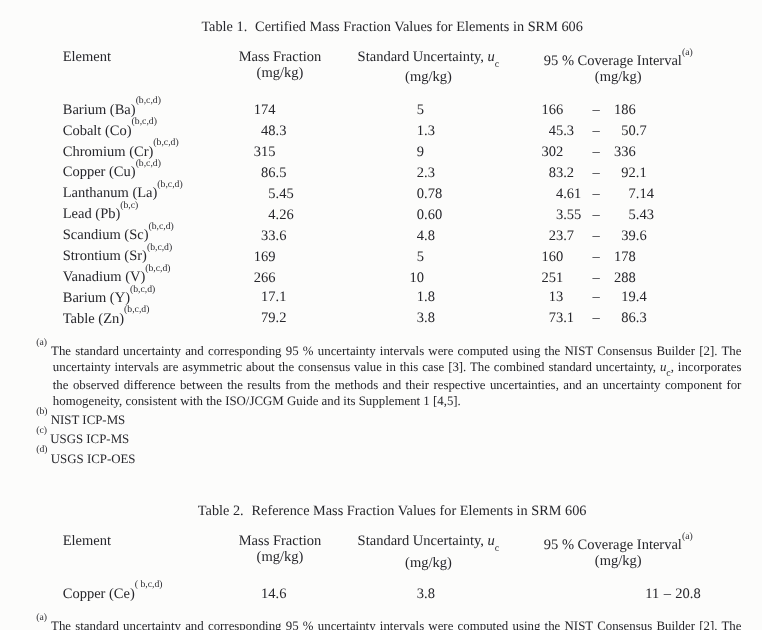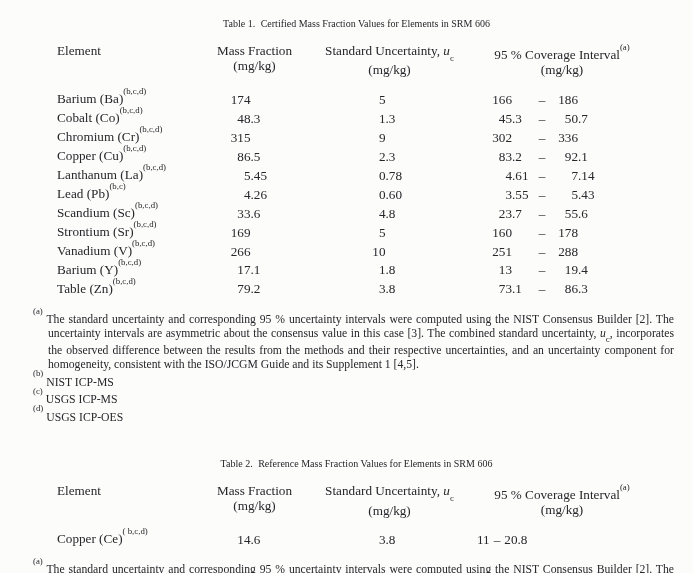--- a/index.html
+++ b/index.html
@@ -8,21 +8,21 @@
     width:693px;height:573px;
     background:#fcfcfb;
     color:#26262b;
     font-family:"Liberation Serif", "DejaVu Serif", serif;
     box-sizing:border-box;
     padding-top:16px;
     overflow:hidden;
   }
   .table-title{
     text-align:center;
-    font-size:10px;
+    font-size:13px;
     line-height:15px;
     margin-bottom:13px;
     white-space:nowrap;
     margin-left:20px;
   }
   .title-text{margin-left:0.55em;}
   table.data-table{
     border-collapse:collapse;
     table-layout:fixed;
     margin-left:57px;
@@ -45,21 +45,21 @@
   td{
     padding:0;
     height:14.6px;
     line-height:14.6px;
     vertical-align:baseline;
   }
   .cell-el{text-align:left;white-space:nowrap;}
   .cell-mf{text-align:center;padding-right:14px;}
   .cell-su{text-align:center;padding-right:14px;}
   .cell-ci{text-align:center;padding-right:40px;white-space:nowrap;}
-  .cell-ci-inline{text-align:left;padding-right:10px;white-space:nowrap;}
+  .cell-ci-inline{text-align:right;padding-right:10px;white-space:nowrap;}
   .el-sup, .hdr-sup, .fn-marker{
     font-size:8.8px;
     position:relative;
     top:-4.5px;
   }
   .uc{font-style:italic;}
   .uc sub{font-size:9px;font-style:normal;position:relative;top:2px;}
   .num{display:inline-block;white-space:nowrap;}
   .num .ip{display:inline-block;width:24px;text-align:right;}
   .num .dp{display:inline-block;width:18px;text-align:left;}
@@ -150,21 +150,21 @@
     <td class="cell-el"><span class="el-name">Lead (Pb)</span><sup class="el-sup">(b,c)</sup></td>
     <td class="cell-mf"><span class="num"><span class="ip">4</span><span class="dp">.26</span></span></td>
     <td class="cell-su"><span class="num"><span class="ip">0</span><span class="dp">.60</span></span></td>
     <td class="cell-ci"><span class="num"><span class="ip">3</span><span class="dp">.55</span></span><span class="dash">–</span><span class="num"><span class="ip">5</span><span class="dp">.43</span></span></td>
   </tr>
 
   <tr class="data-row">
     <td class="cell-el"><span class="el-name">Scandium (Sc)</span><sup class="el-sup">(b,c,d)</sup></td>
     <td class="cell-mf"><span class="num"><span class="ip">33</span><span class="dp">.6</span></span></td>
     <td class="cell-su"><span class="num"><span class="ip">4</span><span class="dp">.8</span></span></td>
-    <td class="cell-ci"><span class="num"><span class="ip">23</span><span class="dp">.7</span></span><span class="dash">–</span><span class="num"><span class="ip">55</span><span class="dp">.6</span></span></td>
+    <td class="cell-ci"><span class="num"><span class="ip">23</span><span class="dp">.7</span></span><span class="dash">–</span><span class="num"><span class="ip">39</span><span class="dp">.6</span></span></td>
   </tr>
 
   <tr class="data-row">
     <td class="cell-el"><span class="el-name">Strontium (Sr)</span><sup class="el-sup">(b,c,d)</sup></td>
     <td class="cell-mf"><span class="num"><span class="ip">169</span><span class="dp"></span></span></td>
     <td class="cell-su"><span class="num"><span class="ip">5</span><span class="dp"></span></span></td>
     <td class="cell-ci"><span class="num"><span class="ip">160</span><span class="dp"></span></span><span class="dash">–</span><span class="num"><span class="ip">178</span><span class="dp"></span></span></td>
   </tr>
 
   <tr class="data-row">

